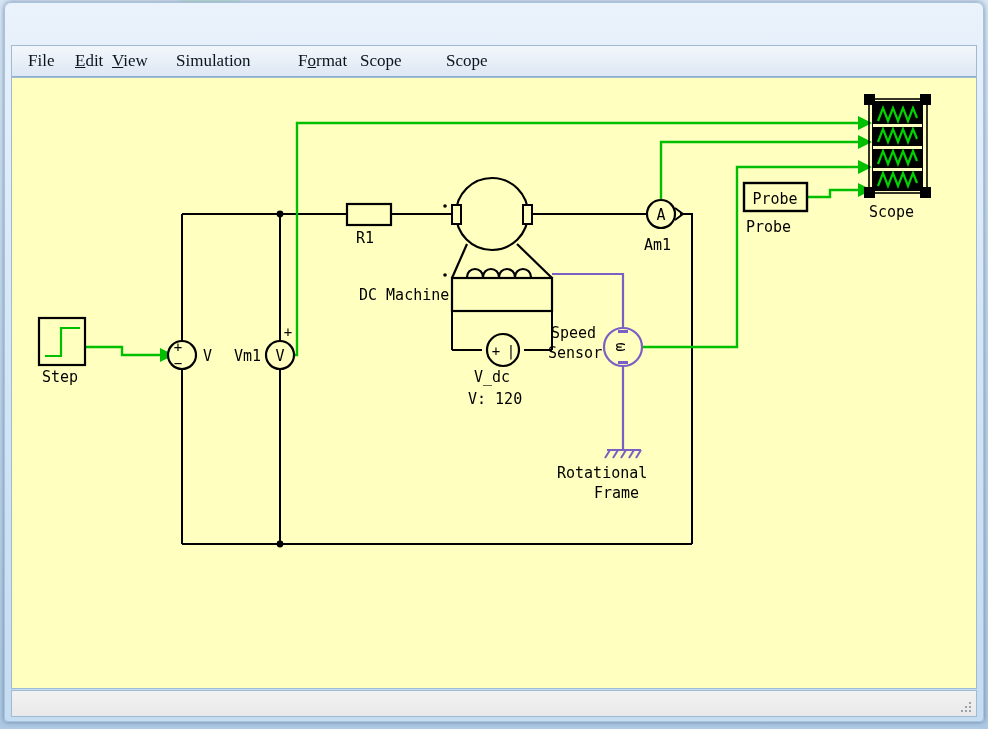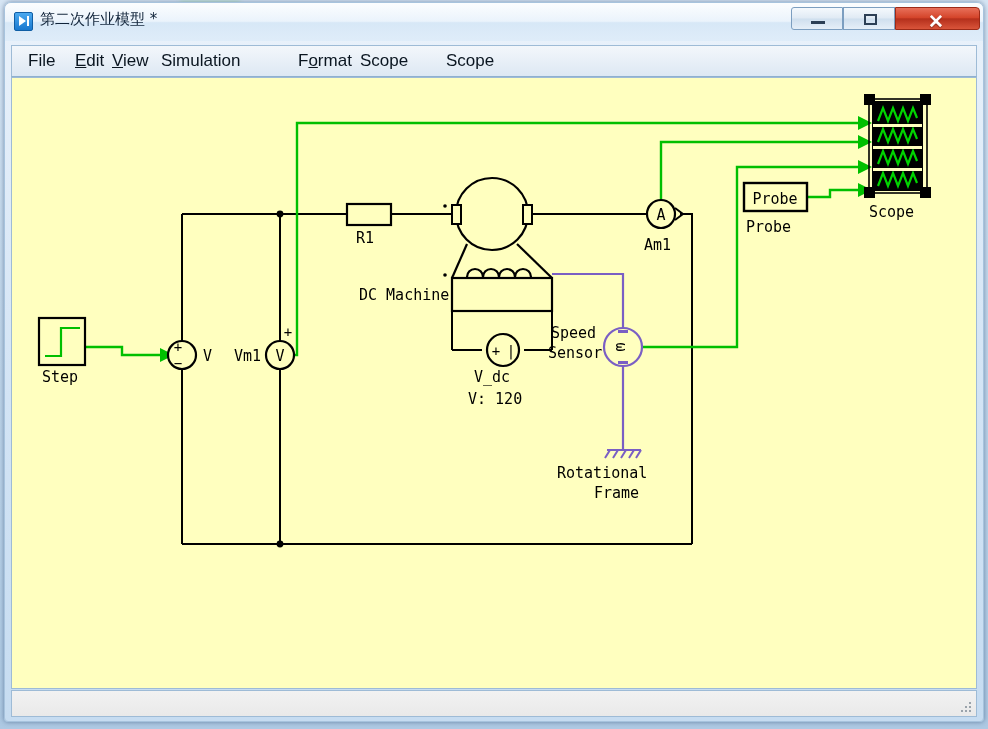--- a/index.html
+++ b/index.html
@@ -135,21 +135,21 @@
     background: linear-gradient(180deg,#f3f7fb 0%, #e8eff7 50%, #dde8f3 100%);
     border: 1px solid #9ebbd6;
     border-bottom: 1px solid #8fb0cf;
     box-sizing: border-box;
   }
   .menu-item {
     position: absolute;
     top: 5px;
     font-size: 17px;
     color: #0a1520;
-    font-family: Liberation Sans, sans-serif;
+    font-family: Liberation Serif, serif;
     white-space: nowrap;
     cursor: default;
   }
   .menu-item u { text-decoration: underline; }
 
   
   #canvas-wrap {
     position: absolute;
     left: 6px; top: 74px;
     width: 966px; height: 612px;
@@ -198,43 +198,26 @@
 <body>
 
 <div id="desktop">
   <div class="desk-blob" style="left:40px;top:2px;width:120px;height:8px;"></div>
   <div class="desk-blob" style="left:180px;top:0px;width:60px;height:9px;background:rgba(180,230,190,0.6);"></div>
   <div class="desk-blob" style="left:20px;top:36px;width:330px;height:10px;background:rgba(130,160,190,0.35);"></div>
 </div>
 
 <div id="window">
 
-  <div id="titlebar">
-    <div id="title-icon">
-      <div class="tri"></div>
-        <div class="bar"></div>
-    </div>
-    <div id="title-text">第二次作业模型 *</div>
-
-    <div class="capbtn" id="btn-min">
-      <div class="glyph-min"></div>
-    </div>
-    <div class="capbtn" id="btn-max">
-      <div class="glyph-max"></div>
-    </div>
-    <div class="capbtn" id="btn-close">
-      <div class="glyph-close">✕</div>
-    </div>
-  </div>
 
   <div id="menubar">
     <div class="menu-item" style="left:16px"><span>File</span></div>
     <div class="menu-item" style="left:63px"><u>E</u><span>dit</span></div>
     <div class="menu-item" style="left:100px"><u>V</u><span>iew</span></div>
-    <div class="menu-item" style="left:149px"><span>Simulation</span></div>
+    <div class="menu-item" style="left:164px"><span>Simulation</span></div>
     <div class="menu-item" style="left:286px">F<u>o</u><span>rmat</span></div>
     <div class="menu-item" style="left:348px"><span>Scope</span></div>
     <div class="menu-item" style="left:434px"><span>Scope</span></div>
   </div>
 
   <div id="canvas-wrap">
     <svg id="canvas" viewBox="0 0 964 610">
 
       <g stroke="#000" stroke-width="2" fill="none">
 

